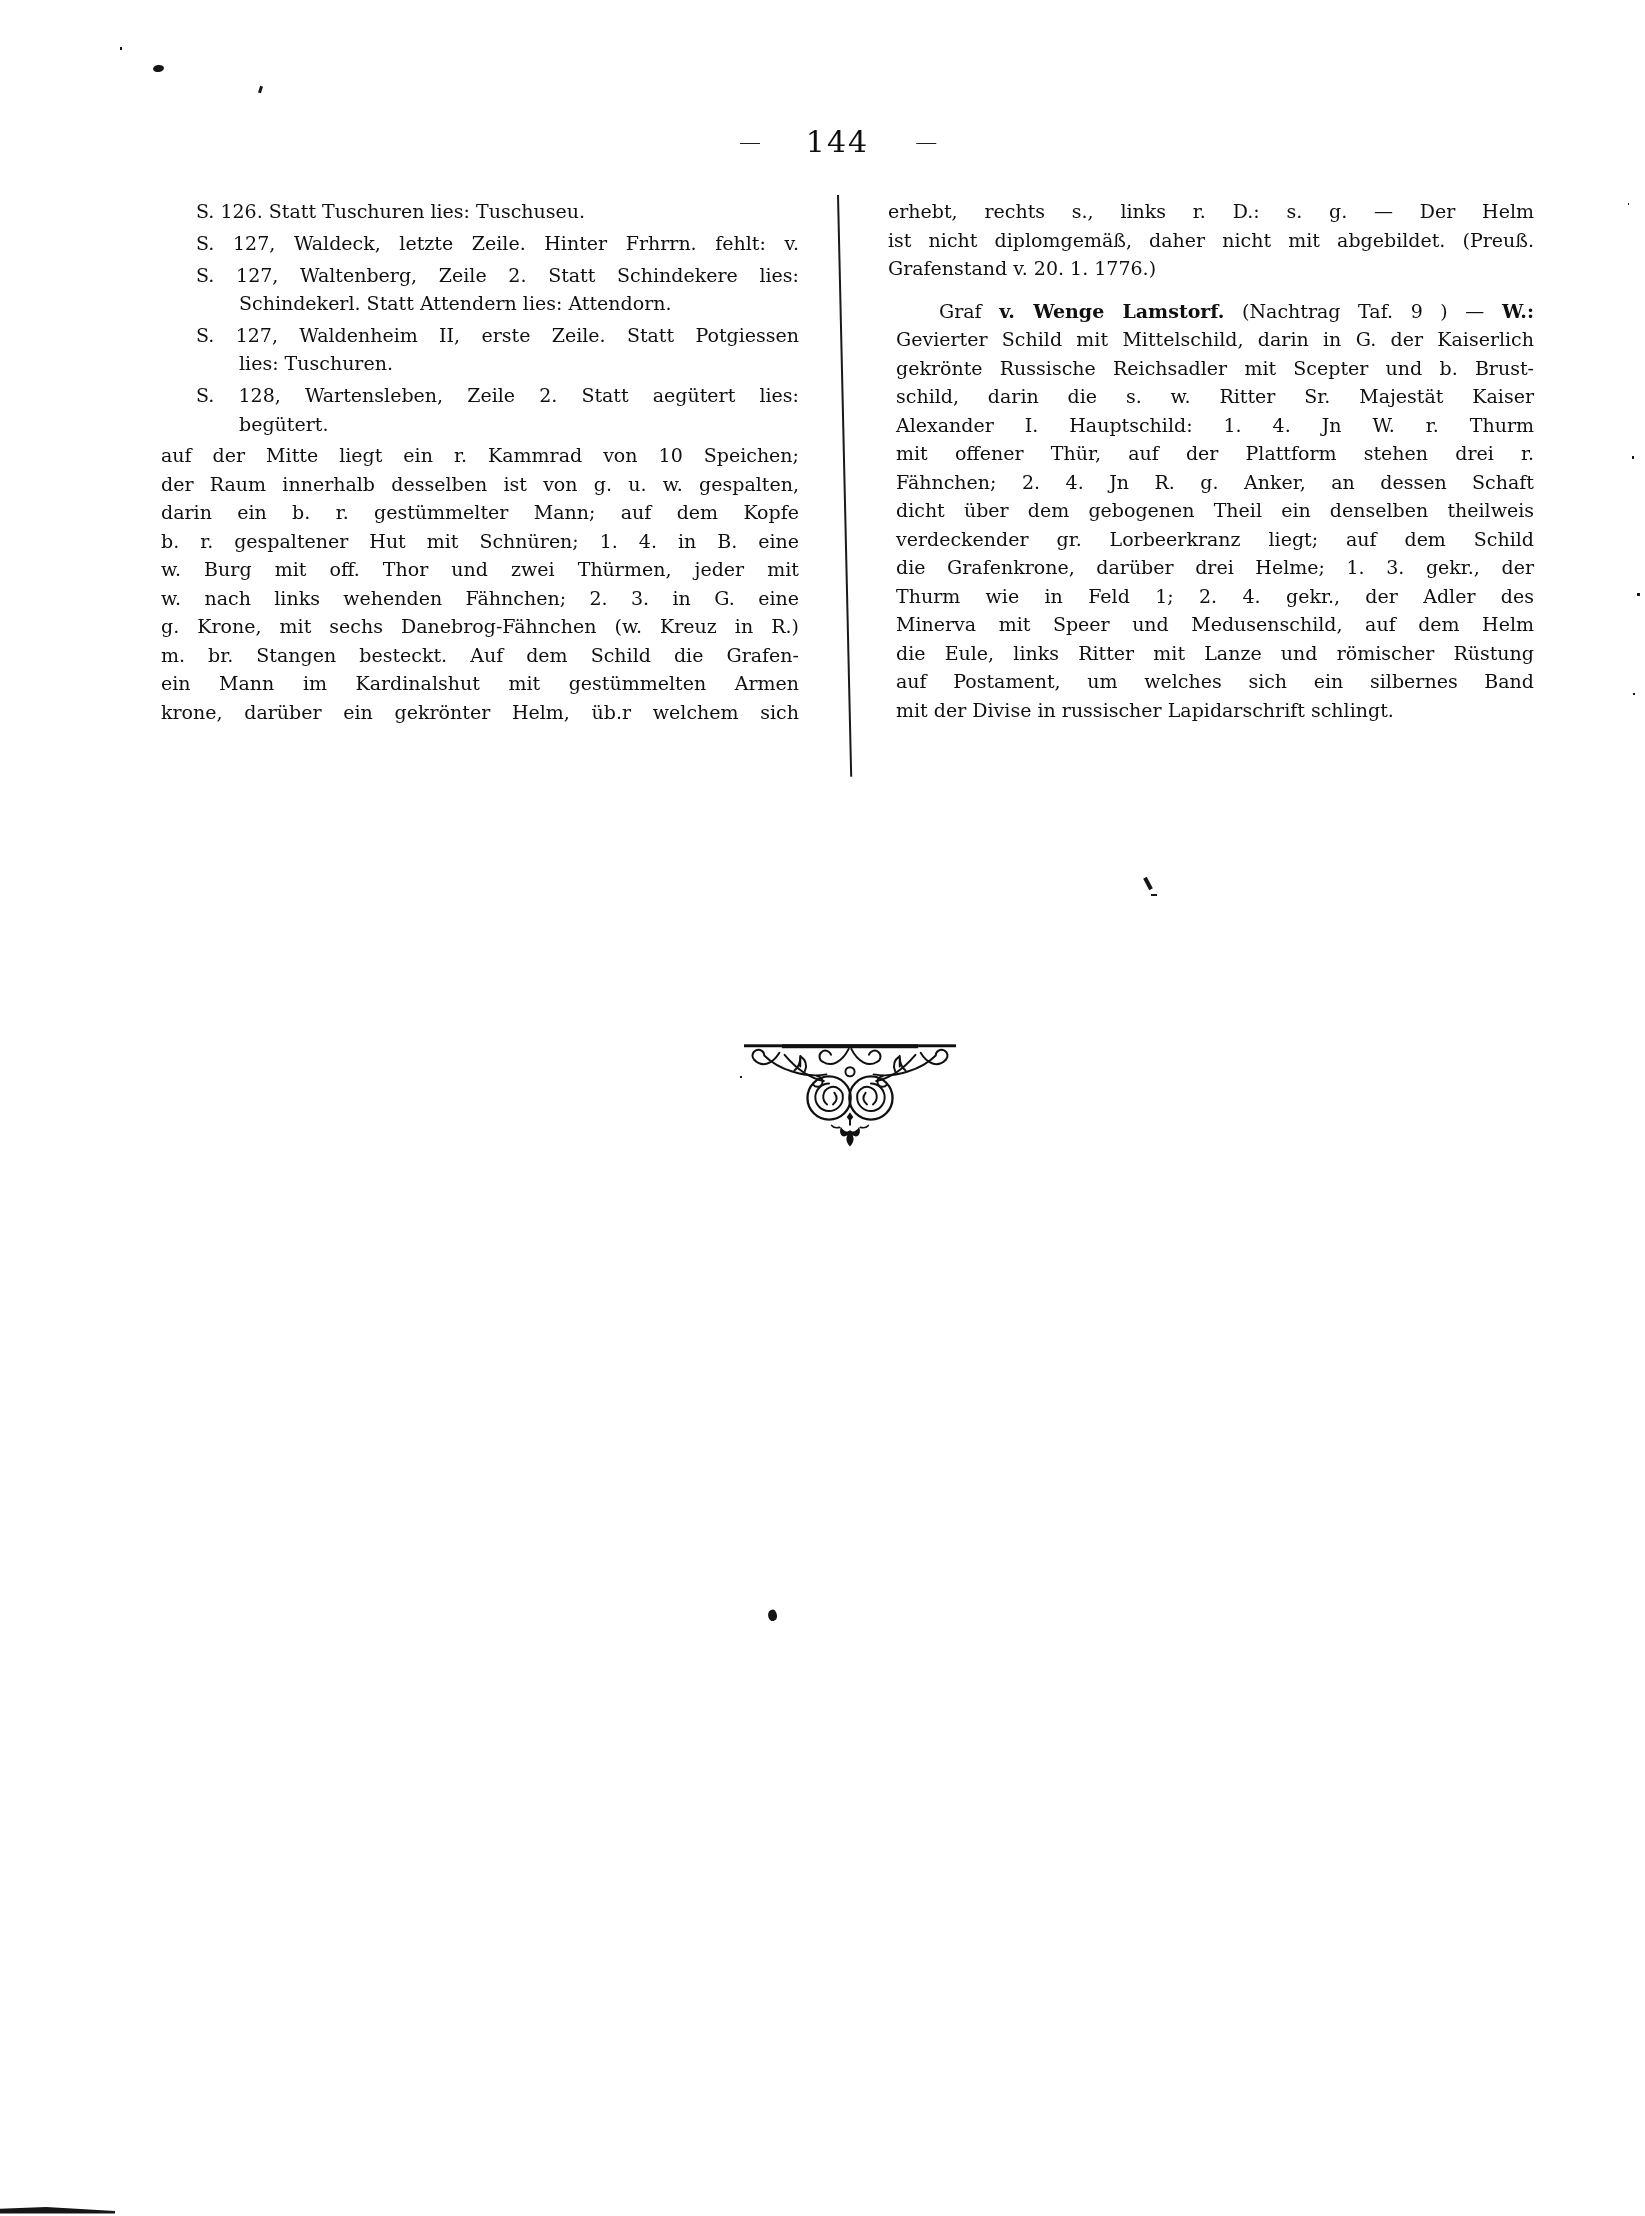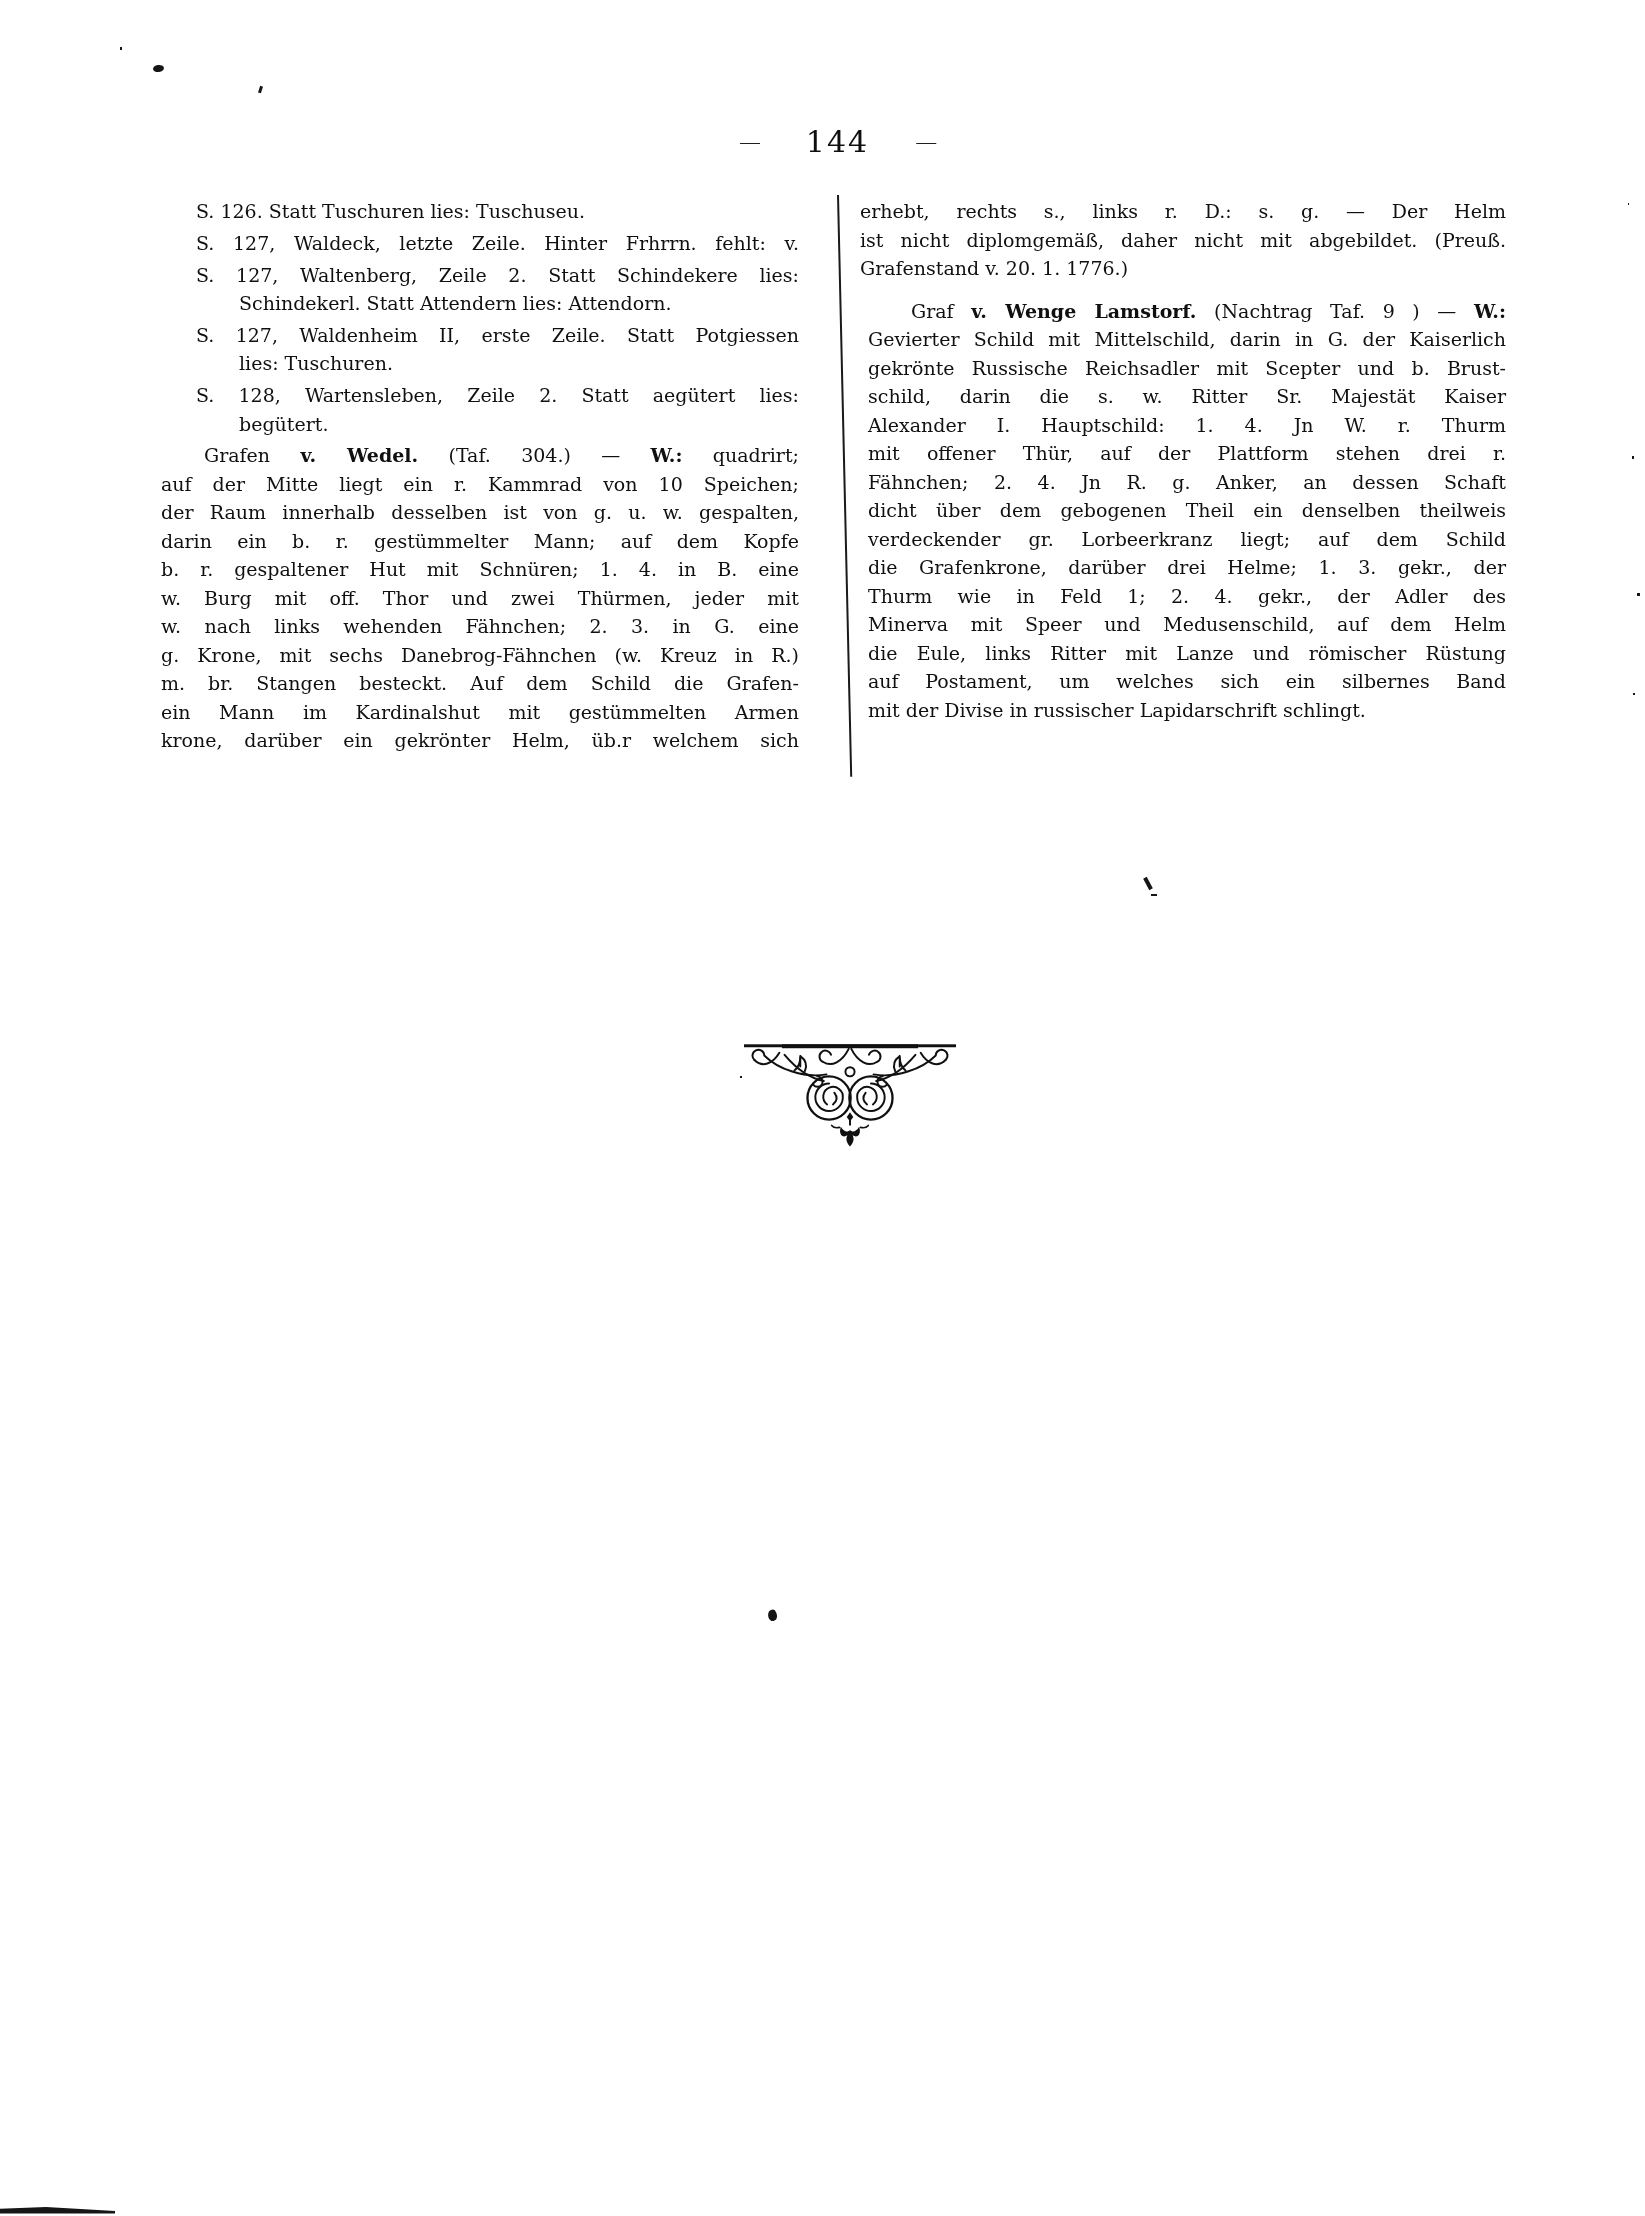--- a/index.html
+++ b/index.html
@@ -14,21 +14,21 @@
   
   .pagehead{
     position:absolute;left:739px;top:122px;width:197px;height:38px;
     display:flex;justify-content:space-between;align-items:center;
   }
   .pagehead .dash{font-size:22px;color:#141414;letter-spacing:-1.3px;transform:scaleY(.7);}
   .pagehead .pnum{font-size:30px;letter-spacing:2px;color:#0e0e0e;}
   
   .col{position:absolute;top:197px;font-size:19px;line-height:28.5px;}
   .col-left{left:161px;width:638px;}
-  .col-right{left:860px;width:646px;}
+  .col-right{left:888px;width:646px;}
   .ln{display:block;}
   .j{text-align:justify;text-align-last:justify;}
   .short{text-align:left;text-align-last:left;}
   .indent{padding-left:43px;}
   .head-line{text-indent:43px;}
   .entry{margin-bottom:3.3px;margin-left:35px;}
   b,.bd{font-weight:bold;}
   .gap-top{margin-top:14.4px;margin-left:8px;}
   
   .divider{
@@ -73,23 +73,20 @@
       <div class="ln j">S. 127, Waldenheim II, erste Zeile.  Statt Potgiessen</div>
       <div class="ln short indent">lies: Tuschuren.</div>
     </div>
 
     <div class="entry">
       <div class="ln j">S. 128, Wartensleben, Zeile 2.  Statt aegütert lies:</div>
       <div class="ln short indent">begütert.</div>
     </div>
 
     <div>
-      <div class="ln j head-line">
-        <span>Grafen </span><span class="bd">v. Wedel.</span><span> (Taf. 304.) — </span><span class="bd">W.:</span><span> quadrirt;</span>
-      </div>
       <div class="ln j">auf der Mitte liegt ein r. Kammrad von 10 Speichen;</div>
       <div class="ln j">der Raum innerhalb desselben ist von g. u. w. gespalten,</div>
       <div class="ln j">darin ein b. r. gestümmelter Mann; auf dem Kopfe</div>
       <div class="ln j">b. r. gespaltener Hut mit Schnüren; 1. 4. in B. eine</div>
       <div class="ln j">w. Burg mit off. Thor und zwei Thürmen, jeder mit</div>
       <div class="ln j">w. nach links wehenden Fähnchen; 2. 3. in G. eine</div>
       <div class="ln j">g. Krone, mit sechs Danebrog-Fähnchen (w. Kreuz in R.)</div>
       <div class="ln j">m. br. Stangen besteckt.  Auf dem Schild die Grafen-</div>
       <div class="ln j">ein Mann im Kardinalshut mit gestümmelten Armen</div>
       <div class="ln j">krone, darüber ein gekrönter Helm, üb.r welchem sich</div>

